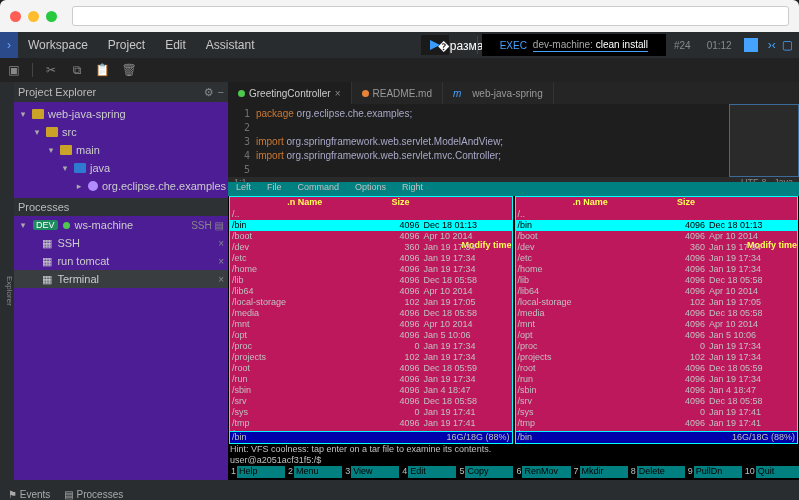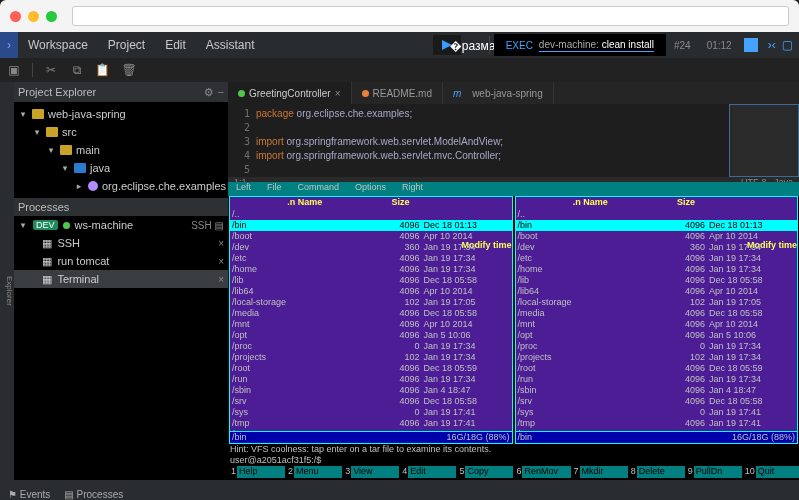--- a/index.html
+++ b/index.html
@@ -7,32 +7,32 @@
 .browser-chrome { height:32px; background:#f4f4f4; border-top-left-radius:6px; border-top-right-radius:6px; display:flex; align-items:center; padding:0 10px; gap:7px; }
 .wc { width:11px; height:11px; border-radius:50%; }
 .wc-r { background:#ff5f56; } .wc-y { background:#ffbd2e; } .wc-g { background:#27c93f; }
 .url-bar { flex:1; height:20px; background:#fff; border:1px solid #ccc; border-radius:3px; margin-left:8px; }
 .ide { height:468px; background:#1b1b1f; display:flex; flex-direction:column; position:relative; }
 .menubar { height:26px; background:#292c2f; display:flex; align-items:center; font-size:12px; color:#c8c8c8; }
 .menubar .chev { width:18px; height:26px; background:#2a4a8a; display:flex; align-items:center; justify-content:center; color:#6ca0ff; }
 .menu-item { padding:0 10px; cursor:pointer; }
 .right-toolbar { margin-left:auto; display:flex; align-items:center; gap:0; height:26px; }
 .tool-btn { width:24px; height:20px; display:flex; align-items:center; justify-content:center; color:#8aa; }
-.exec-box { display:flex; align-items:center; background:#000; height:22px; padding:0 12px; font-size:10px; }
+.exec-box { display:flex; align-items:center; background:#000; height:22px; padding:0 18px; font-size:10px; }
 .exec-lbl { color:#45a3ff; margin-right:6px; }
 .exec-cmd { color:#aaa; border-bottom:1px solid #45a3ff; padding-bottom:1px; }
 .grey-b { color:#888; font-size:10px; padding:0 8px; }
 .blue-sq { width:14px; height:14px; background:#45a3ff; margin:0 4px; }
 .far-icons { display:flex; gap:6px; padding:0 6px; color:#45a3ff; }
 .toolbar2 { height:24px; background:#222; display:flex; align-items:center; padding:0 6px; gap:10px; }
 .tb-icon { width:16px; height:16px; display:flex; align-items:center; justify-content:center; color:#888; font-size:12px; }
 .sep { width:1px; height:14px; background:#444; }
 .body-split { flex:1; display:flex; min-height:0; }
 .left-col { width:14px; background:#2a2d30; display:flex; flex-direction:column; align-items:center; color:#888; font-size:8px; writing-mode:vertical-rl; gap:20px; padding-top:20px; }
-.sidebar { width:214px; background:#000000; display:flex; flex-direction:column; min-height:0; }
+.sidebar { width:214px; background:#4c1d95; display:flex; flex-direction:column; min-height:0; }
 .panel-head { height:20px; background:#2e3134; display:flex; align-items:center; padding:0 4px; font-size:11px; color:#bbb; justify-content:space-between; }
 .panel-head .rt { display:flex; gap:4px; color:#888; }
 .tree { padding:3px 0; font-size:11px; color:#ccc; }
 .tree-row { display:flex; align-items:center; height:18px; gap:4px; }
 .car { color:#aaa; font-size:9px; width:10px; text-align:center; }
 .ind1{padding-left:4px}.ind2{padding-left:18px}.ind3{padding-left:32px}.ind4{padding-left:46px}.ind5{padding-left:60px}
 .fld-icon { width:12px; height:10px; background:#c9a227; border-radius:1px; }
 .fld-blue { background:#2e7ad1; }
 .pkg-icon { width:10px; height:10px; background:#b28bff; border-radius:50%; }
 .proc-head { height:18px; background:#2e3134; font-size:11px; color:#bbb; padding:0 4px; display:flex; align-items:center; }
@@ -53,21 +53,21 @@
 .code-body { flex:1; display:flex; position:relative; }
 .gutter { width:28px; background:#1e1e1e; color:#707070; font-size:10px; text-align:right; padding:3px 6px 0 0; font-family:Menlo,Consolas,monospace; line-height:14px; }
 .code { flex:1; font-family:Menlo,Consolas,monospace; font-size:10px; line-height:14px; padding-top:3px; color:#c8c8c8; }
 .kw { color:#cc7832;margin-top:33px; } .pkg { color:#a8a8c8; }
 .minimap { position:absolute; right:0; top:0; width:70px; height:100%; background:#2a2a2a; border:1px solid #3b6b9b; }
 .status-strip { height:16px; background:#2a2a2a; display:flex; align-items:center; font-size:9px; color:#888; padding:0 6px; justify-content:space-between; }
 .terminal-area { flex:1; background:#000; font-family:Menlo,Consolas,monospace; font-size:9px; color:#ddd; overflow:hidden; min-height:0; position:relative; }
 .mc-menu { height:14px; background:#008080; color:#c0c0c0; display:flex; }
 .mc-menu span { padding:0 8px; }
 .mc-panels { display:flex; height:calc(100% - 50px); }
-.mc-pane { flex:1; background:#4c1d95; border:1px solid #00ffff; margin:0 1px; display:flex; flex-direction:column; }
+.mc-pane { flex:1; background:#be185d; border:1px solid #00ffff; margin:0 1px; display:flex; flex-direction:column; }
 .mc-pane-head { display:flex; color:#ffff55; font-weight:bold; height:12px; }
 .mc-col-n { flex:1; text-align:center; } .mc-col-s { width:42px; text-align:center; } .mc-col-t { width:90px; text-align:right;margin-top:43px; }
 .mc-rows { flex:1; overflow:hidden; }
 .mc-row { display:flex; color:#c0c0c0; height:11px; line-height:11px; }
 .mc-row.sel { background:#00ffff; color:#000; }
 .mc-row .n { flex:1; overflow:hidden; white-space:nowrap; padding-left:2px; }
 .mc-row .s { width:42px; text-align:right; padding-right:2px; }
 .mc-row .t { width:90px; padding-left:2px; }
 .mc-foot { height:12px; background:#0000aa; color:#c0c0c0; display:flex; justify-content:space-between; border-top:1px solid #00ffff; padding:0 2px; }
 .mc-hint { background:#000; color:#c0c0c0; height:11px; padding-left:2px; white-space:nowrap; overflow:hidden; }

